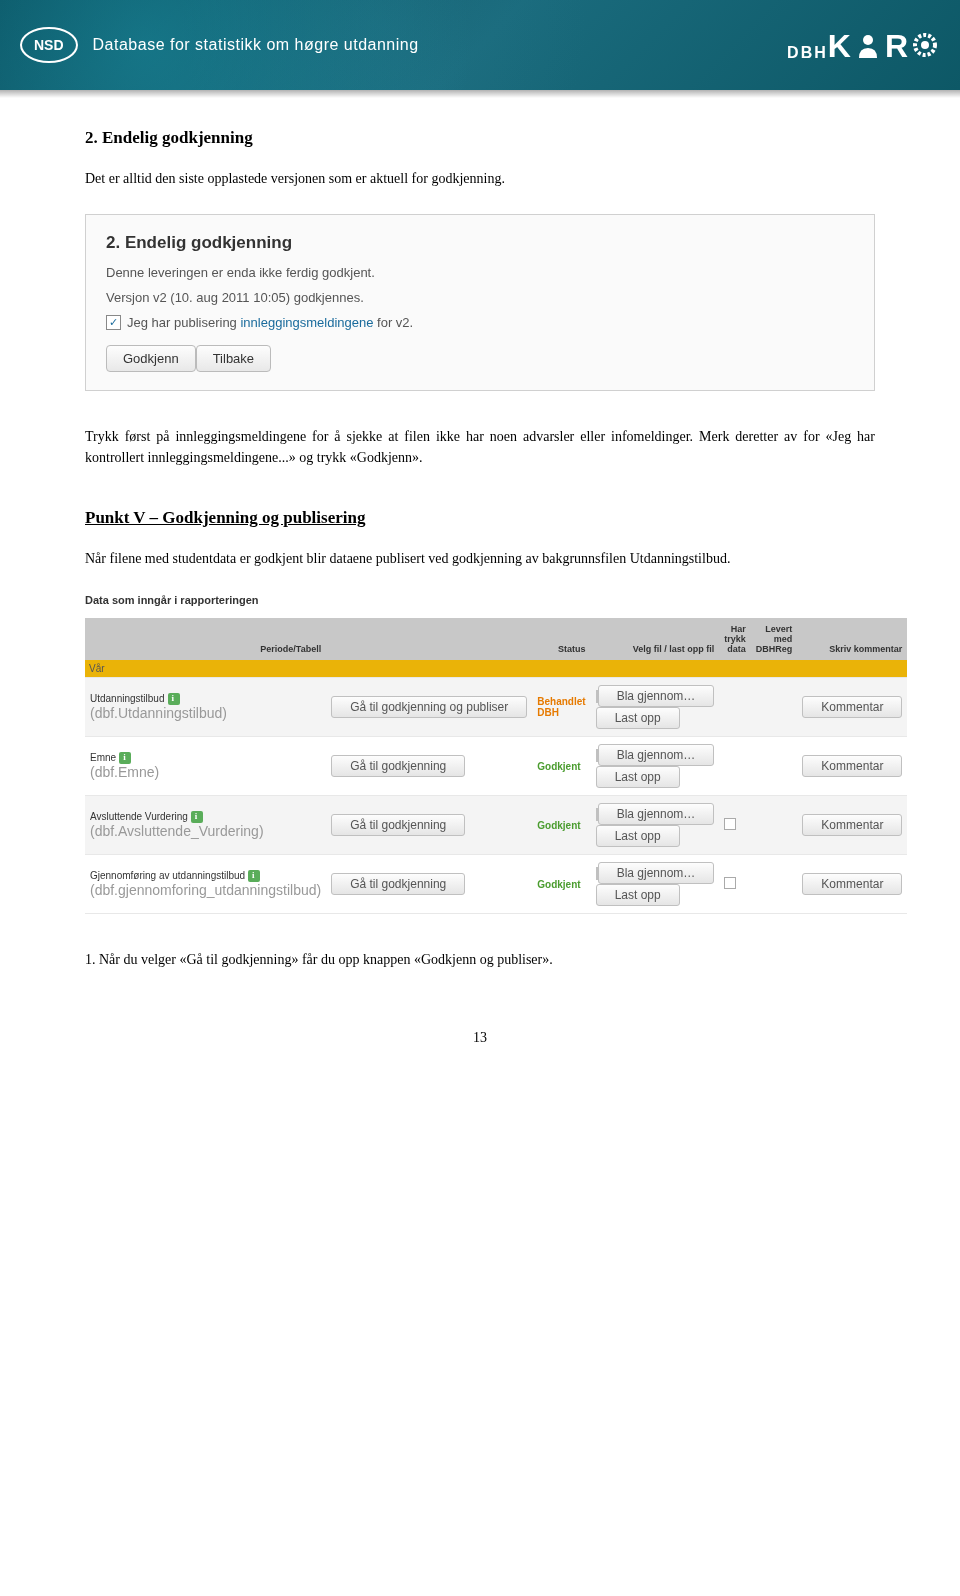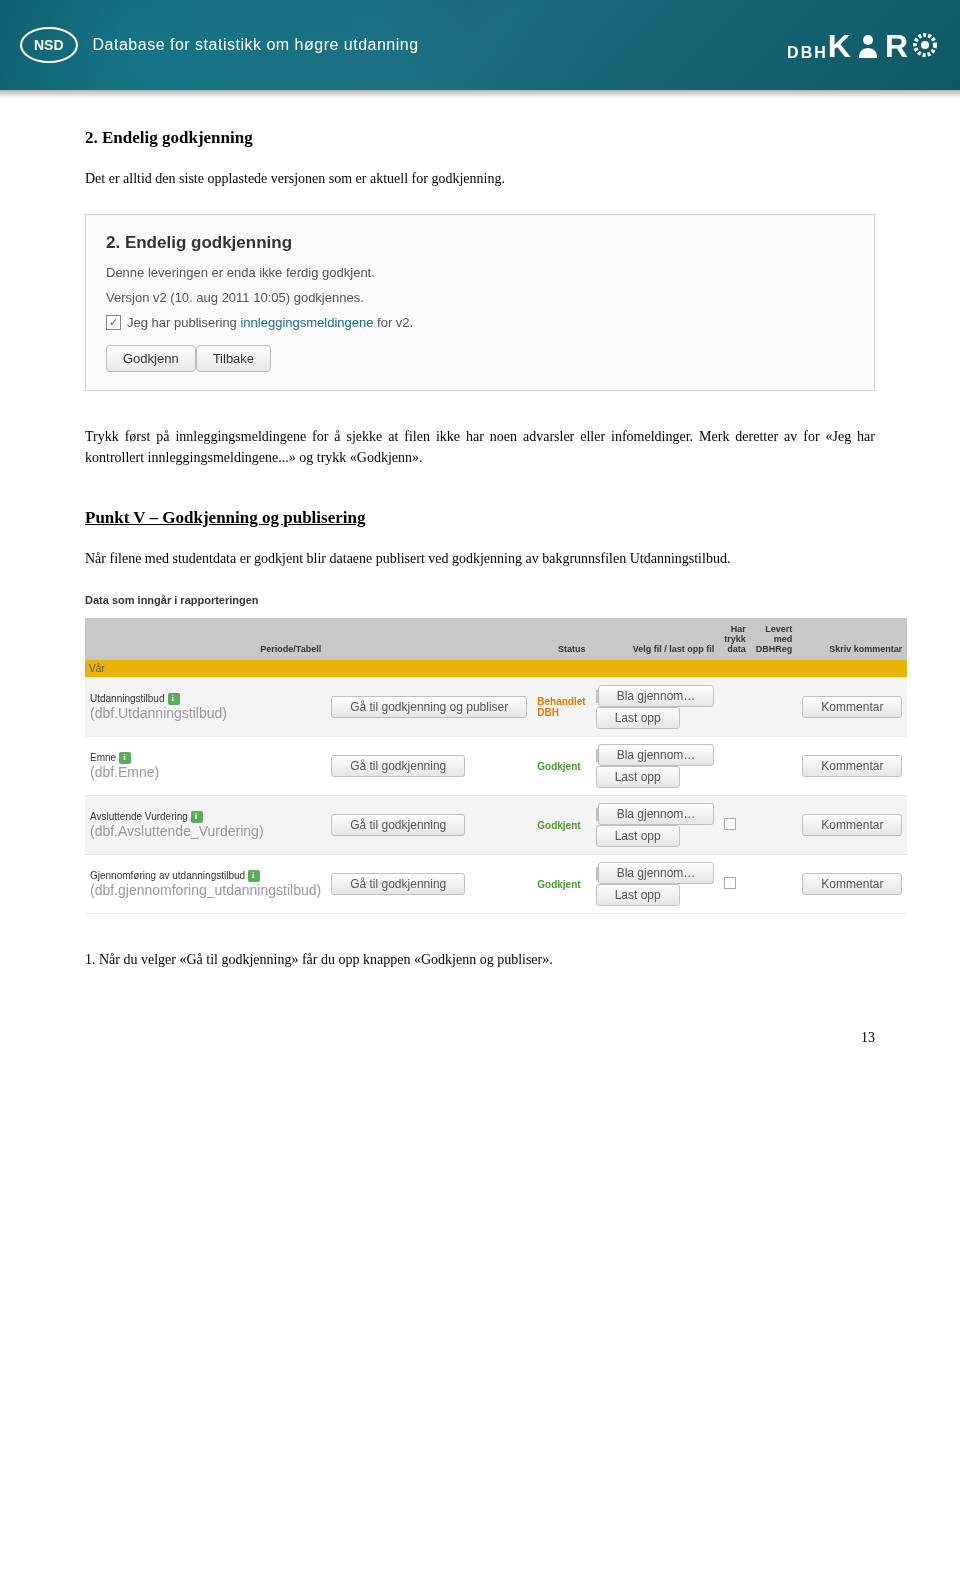--- a/index.html
+++ b/index.html
@@ -40,21 +40,21 @@
 .tbl .semester-row td{background:#eab308;font-weight:normal;padding:3px 4px}
 .table-name{color:#333}
 .table-sub{color:#999;font-size:14px}
 .tbl-btn{background:linear-gradient(to bottom,#fdfdfd,#e5e5e5);border:1px solid #c0c0c0;border-radius:3px;padding:3px 18px;font-size:12px;color:#555;cursor:pointer;white-space:nowrap}
 .status-orange{color:#e67a00;font-weight:bold}
 .status-green{color:#4a9c2e;font-weight:bold}
 .tbl-input{width:95px;height:18px;border:1px solid #c0c0c0;background:#fff}
 .tbl-cb{width:12px;height:12px;border:1px solid #aaa;display:inline-block;background:#fff}
 .info-icon{display:inline-block;width:12px;height:12px;background:#5aad5a;border-radius:2px;vertical-align:middle;margin-left:3px;position:relative}
 .info-icon::after{content:"i";position:absolute;color:#fff;font:bold 9px Georgia;left:4px;top:0}
-.page-num{text-align:right;font-size:14px;padding:0 85px 30px}
+.page-num{text-align:center;font-size:14px;padding:0 85px 30px}
 </style>
 </head>
 <body>
 
 <div class="banner">
   <div class="banner-overlay"></div>
   <div class="nsd-logo">NSD</div>
   <div class="banner-title">Database for statistikk om høgre utdanning</div>
   <div class="banner-right">
     <div class="dbh-text">DBH</div>

